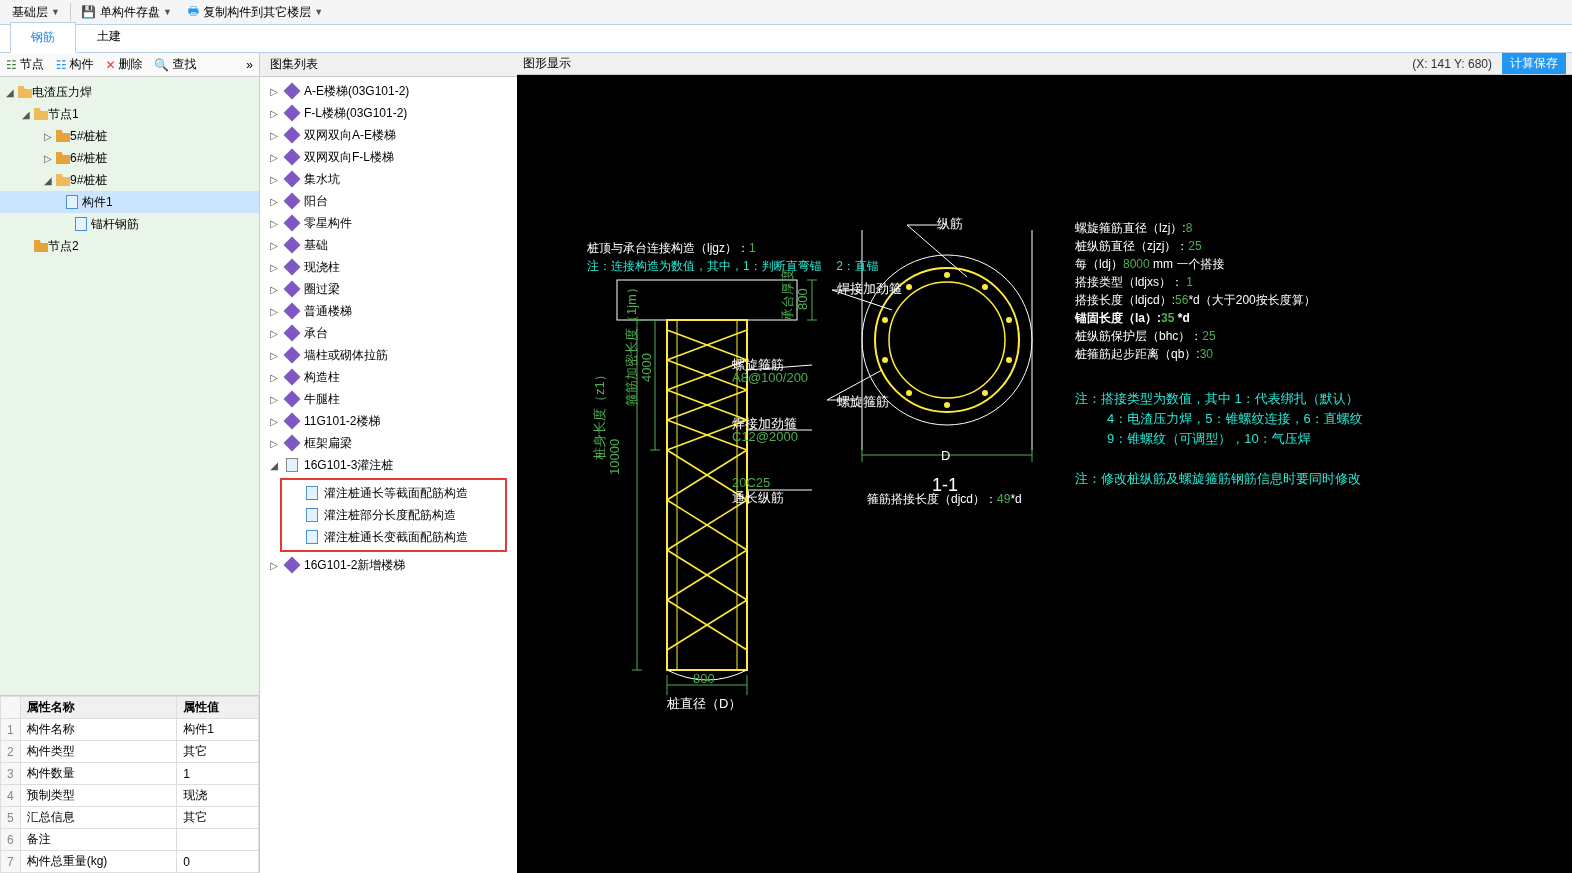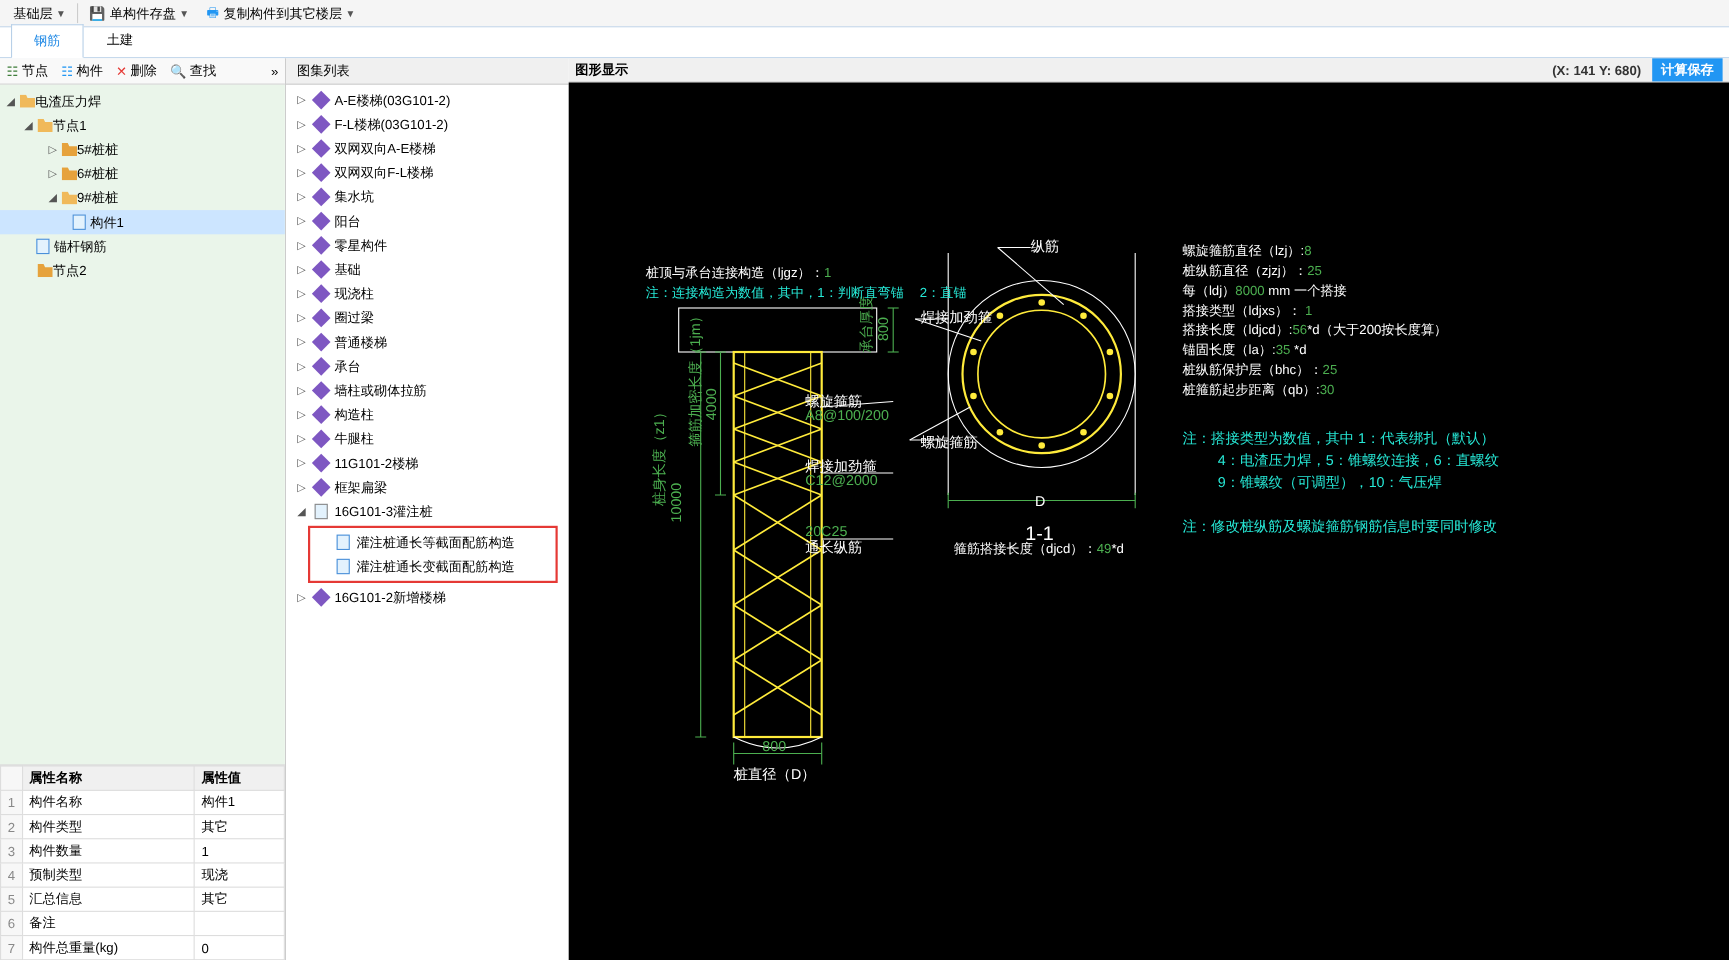--- a/index.html
+++ b/index.html
@@ -34,21 +34,21 @@
 .panel-mid .title { background: #f0f0f0; border-bottom: 1px solid #ccc; padding: 3px 10px; }
 .list { flex: 1; overflow: auto; padding: 3px 0; }
 .list-row { display: flex; align-items: center; height: 22px; cursor: pointer; }
 .list-row .arrow { width: 12px; font-size: 10px; color: #555; text-align: center; margin-left: 8px;}
 .list-row .cube { width: 12px; height: 12px; background: #7e57c2; transform: rotate(45deg); margin: 0 6px; }
 .list-row .doc { width: 12px; height: 14px; border: 1px solid #4a90d9; background: #e3f2fd; margin: 0 6px; }
 
 .redbox { border: 2px solid #e53935; margin: 2px 10px 2px 20px; padding: 2px 0; }
 
 .panel-right { flex: 1; display: flex; flex-direction: column; }
-.panel-right .header { display: flex; align-items: center; border-bottom: 1px solid #ccc; background: #f0f0f0; height: 22px; padding: 0 6px; font-weight: bold; }
+.panel-right .header { display: flex; align-items: center; border-bottom: 1px solid #ccc; background: #f0f0f0; height: 22px; padding: 0 6px; }
 .panel-right .header .spacer { flex: 1; }
 .panel-right .header .coords { margin-right: 10px; color: #333; }
 .panel-right .header .btn-save { background: #2196f3; color: #fff; padding: 2px 8px; cursor: pointer; }
 
 .viewport { flex: 1; background: #000; position: relative; overflow: hidden; }
 .viewport svg { position: absolute; top: 0; left: 0; }
 
 .anno { position: absolute; font-size: 13px; white-space: nowrap; }
 .cyan { color: #26e8d6; }
 .green { color: #4caf50; }
@@ -132,21 +132,21 @@
         </div>
       <div class="tree-row" style="padding-left:44px;">
           <span class="arrow">◢</span>
           <span class="icon-folder open"></span>
           <span>9#桩桩</span>
         </div>
       <div class="tree-row sel" style="padding-left:66px;">
           <span class="icon-doc" style="margin-right:4px;"></span>
           <span>构件1</span>
         </div>
-      <div class="tree-row" style="padding-left:21px;">
+      <div class="tree-row" style="padding-left:63px;">
           <span class="arrow"></span>
           <span class="icon-doc" style="margin-right:4px;"></span>
           <span>锚杆钢筋</span>
         </div>
       <div class="tree-row" style="padding-left:22px;">
           <span class="arrow"></span>
           <span class="icon-folder"></span>
           <span>节点2</span>
         </div>
     </div>
@@ -290,20 +290,24 @@
         </div>
         <div class="list-row">
           <span class="arrow">◢</span>
           <span class="doc" style="border-color:#888;"></span>
           <span>16G101-3灌注桩</span>
         </div>
         <div class="redbox">
           <div class="list-row" style="padding-left: 18px;">
             <span class="doc"></span>
             <span>灌注桩通长等截面配筋构造</span>
+          </div>
+          <div class="list-row" style="padding-left: 18px;">
+            <span class="doc"></span>
+            <span>灌注桩部分长度配筋构造</span>
           </div>
           <div class="list-row" style="padding-left: 18px;">
             <span class="doc"></span>
             <span>灌注桩通长变截面配筋构造</span>
           </div>
         </div>
         <div class="list-row">
           <span class="arrow">▷</span>
           <span class="cube"></span>
           <span>16G101-2新增楼梯</span>
@@ -450,21 +454,21 @@
       <div class="anno white" style="left:424px; top:373px;">D</div>
       <div class="anno white" style="left:415px; top:400px; font-size:18px;">1-1</div>
       <div class="anno" style="left:350px; top:416px;"><span class="white">箍筋搭接长度（djcd）：</span><span class="green">49</span><span class="white">*d</span></div>
 
       <div id="params-block" style="position:absolute; left:558px; top:145px;">
           <div class="anno" style="position: relative; height: 18px;"><span class="white">螺旋箍筋直径（lzj）:</span><span class="green">8</span></div>
           <div class="anno" style="position: relative; height: 18px;"><span class="white">桩纵筋直径（zjzj）：</span><span class="green">25</span></div>
           <div class="anno" style="position: relative; height: 18px;"><span class="white">每（ldj）</span><span class="green">8000</span><span class="white"> mm 一个搭接</span></div>
           <div class="anno" style="position: relative; height: 18px;"><span class="white">搭接类型（ldjxs）：</span><span class="green"> 1</span></div>
           <div class="anno" style="position: relative; height: 18px;"><span class="white">搭接长度（ldjcd）:</span><span class="green">56</span><span class="white">*d（大于200按长度算）</span></div>
-          <div class="anno" style="position: relative; height: 18px;"><span class="white">锚固长度（la）:</span><span class="green">35</span><span class="white"> *d</span></div>
+          <div class="anno" style="position: relative; height: 18px; font-weight: bold;"><span class="white">锚固长度（la）:</span><span class="green">35</span><span class="white"> *d</span></div>
           <div class="anno" style="position: relative; height: 18px;"><span class="white">桩纵筋保护层（bhc）：</span><span class="green">25</span></div>
           <div class="anno" style="position: relative; height: 18px;"><span class="white">桩箍筋起步距离（qb）:</span><span class="green">30</span></div>
         </div>
       <div class="anno cyan" style="left:558px; top:315px;text-align:center;">注：搭接类型为数值，其中 1：代表绑扎（默认）</div>
       <div class="anno cyan" style="left:590px; top:335px;">4：电渣压力焊，5：锥螺纹连接，6：直螺纹</div>
       <div class="anno cyan" style="left:590px; top:355px;">9：锥螺纹（可调型），10：气压焊</div>
       <div class="anno cyan" style="left:558px; top:395px;">注：修改桩纵筋及螺旋箍筋钢筋信息时要同时修改</div>
     </div>
   </div>
 </div>

